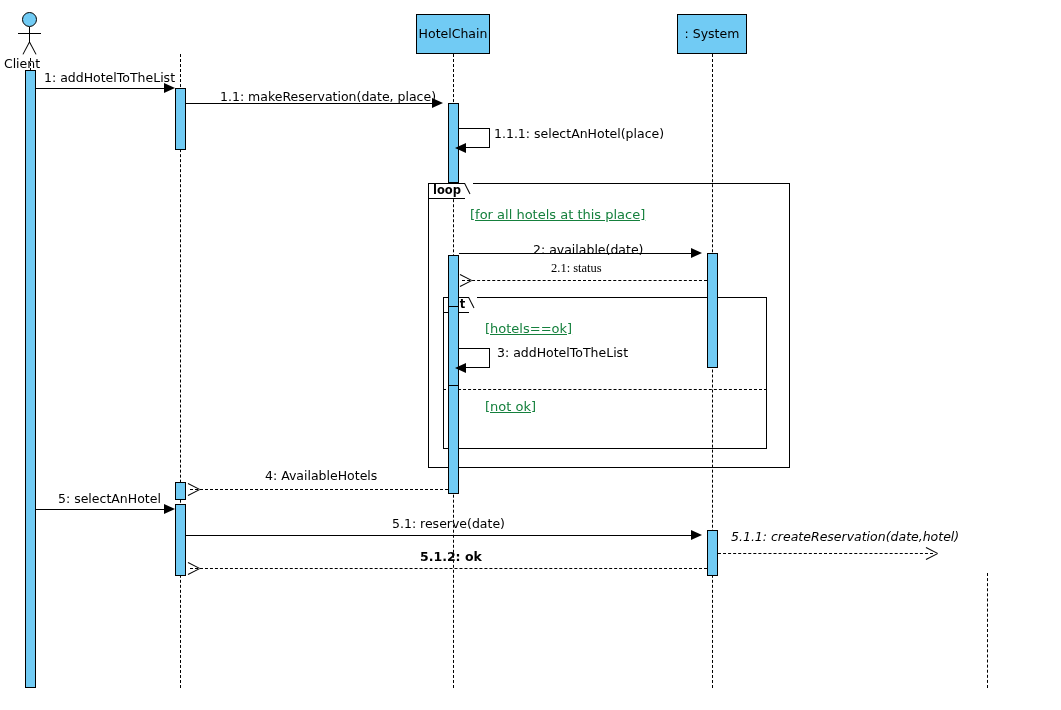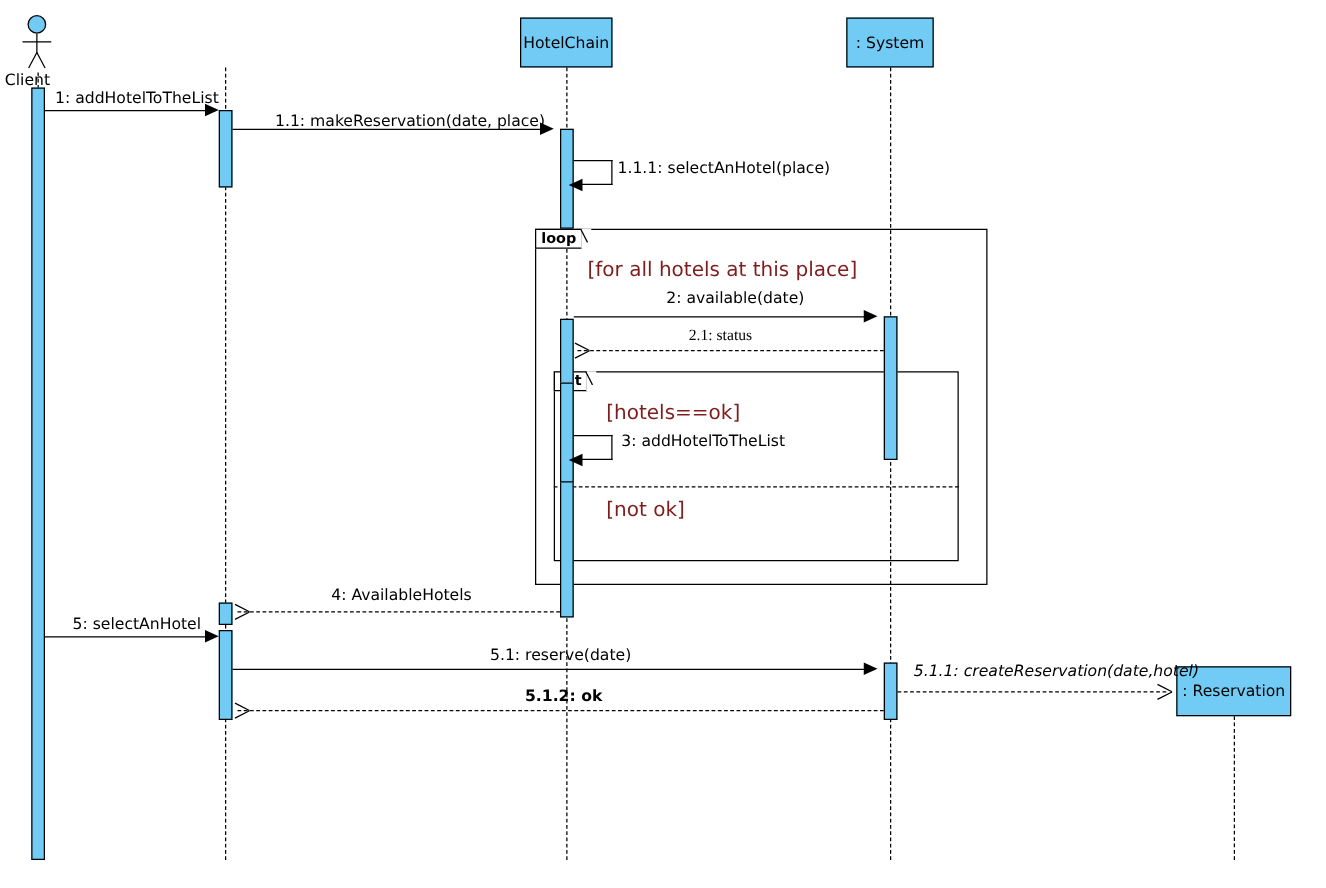--- a/index.html
+++ b/index.html
@@ -89,21 +89,21 @@
     line-height:1;
   }
   .frag-tab .corner{
     position:absolute;right:-8px;top:-1px;width:8px;height:16px;
     background:#fff;border-right:0;
   }
   .frag-tab .corner:before{
     content:"";position:absolute;left:0;top:0;width:12px;height:0;
     border-top:1px solid #000;transform-origin:left top;transform:rotate(63deg);
   }
-  .frag-guard{position:absolute;font-size:16px;color:#7f1d1d;white-space:nowrap;line-height:1;}
+  .frag-guard{position:absolute;font-size:13px;color:#15803d;white-space:nowrap;line-height:1;text-decoration:underline;}
   .frag-divider{position:absolute;height:0;border-top:1px dashed #000;}
 </style>
 </head>
 <body>
 
 <div id="canvas">
 
   <div class="actor" style="left:22px;top:12px;">
     <div class="head"></div>
     <div class="body"></div>
@@ -111,21 +111,20 @@
     <div class="leg-l"></div>
     <div class="leg-r"></div>
     <div class="name">Client</div>
   </div>
 
 
   <div class="participant" style="left:416px;top:14px;width:74px;height:40px;">HotelChain</div>
 
   <div class="participant" style="left:677px;top:14px;width:70px;height:40px;">: System</div>
 
-  <div class="participant" style="left:941px;top:533px;width:92px;height:40px;">: Reservation</div>
 
   <div class="lifeline" style="left:30px;top:58px;height:630px;"></div>
   <div class="lifeline" style="left:180px;top:54px;height:634px;"></div>
   <div class="lifeline" style="left:453px;top:54px;height:634px;"></div>
   <div class="lifeline" style="left:712px;top:54px;height:634px;"></div>
   <div class="lifeline" style="left:987px;top:573px;height:115px;"></div>
 
   <div class="fragment" style="left:428px;top:183px;width:362px;height:285px;"></div>
   <div class="frag-tab" style="left:428px;top:183px;">
     <span>loop</span>
@@ -162,21 +161,21 @@
   <div class="msg-line" style="left:186px;top:103px;width:252px;"></div>
   <div class="arrow-solid right" style="left:432px;top:98px;"></div>
   <div class="msg-label" style="left:220px;top:91px;">1.1: makeReservation(date, place)</div>
 
   <div class="selfcall" style="left:459px;top:128px;width:31px;height:20px;"></div>
   <div class="arrow-solid left" style="left:455px;top:143px;"></div>
   <div class="msg-label" style="left:494px;top:128px;">1.1.1: selectAnHotel(place)</div>
 
   <div class="msg-line" style="left:459px;top:253px;width:238px;"></div>
   <div class="arrow-solid right" style="left:691px;top:248px;"></div>
-  <div class="msg-label" style="left:533px;top:232px;">2: available(date)</div>
+  <div class="msg-label" style="left:533px;top:244px;">2: available(date)</div>
 
   <div class="msg-line dashed" style="left:462px;top:280px;width:245px;"></div>
   <div class="arrow-open" style="left:460px;top:274px;">
     <span style="transform:rotate(27deg);"></span>
     <span style="transform:rotate(-27deg);top:12px;"></span>
   </div>
   <div class="msg-label" style="left:551px;top:262px;font-family:Liberation Serif, serif;">2.1: status</div>
 
   <div class="selfcall" style="left:459px;top:348px;width:31px;height:20px;"></div>
   <div class="arrow-solid left" style="left:455px;top:363px;"></div>

